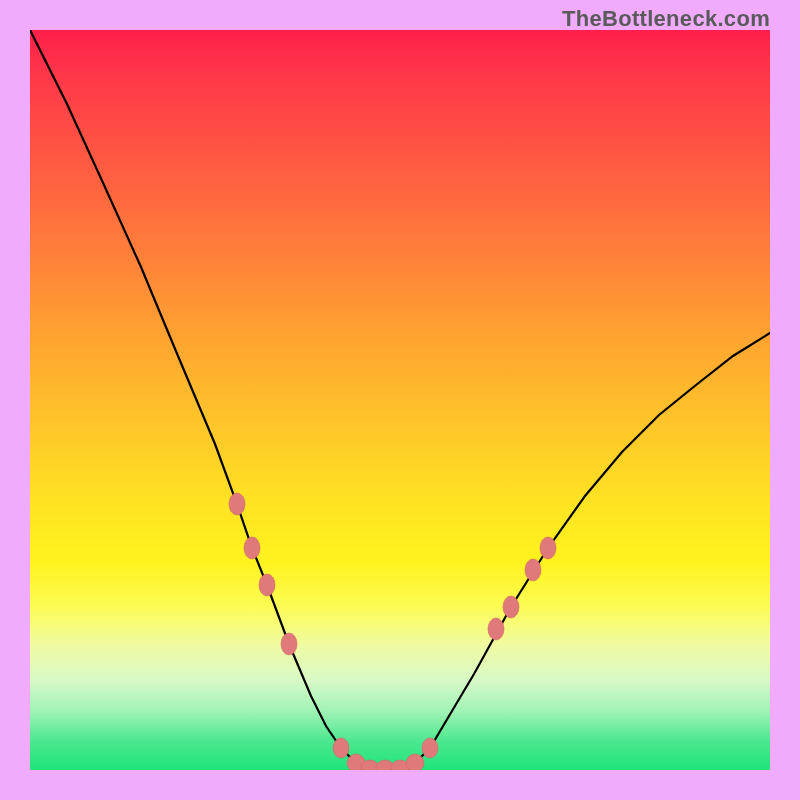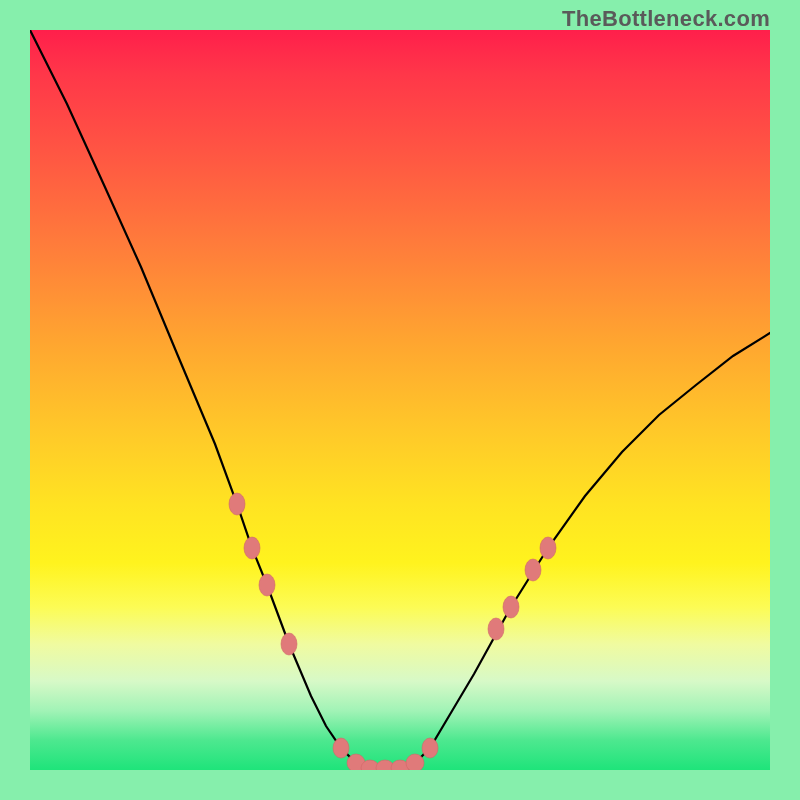--- a/index.html
+++ b/index.html
@@ -8,21 +8,21 @@
     width: 800px;
     height: 800px;
     overflow: hidden;
     background: #000;
     font-family: Arial, Helvetica, sans-serif;
   }
   .frame {
     position: relative;
     width: 800px;
     height: 800px;
-    background: #86efac;
+    background: #f0abfc;
   }
   .plot {
     position: absolute;
     left: 30px;
     top: 30px;
     width: 740px;
     height: 740px;
     background: linear-gradient(
       to bottom,
       #ff1f4b 0%,

